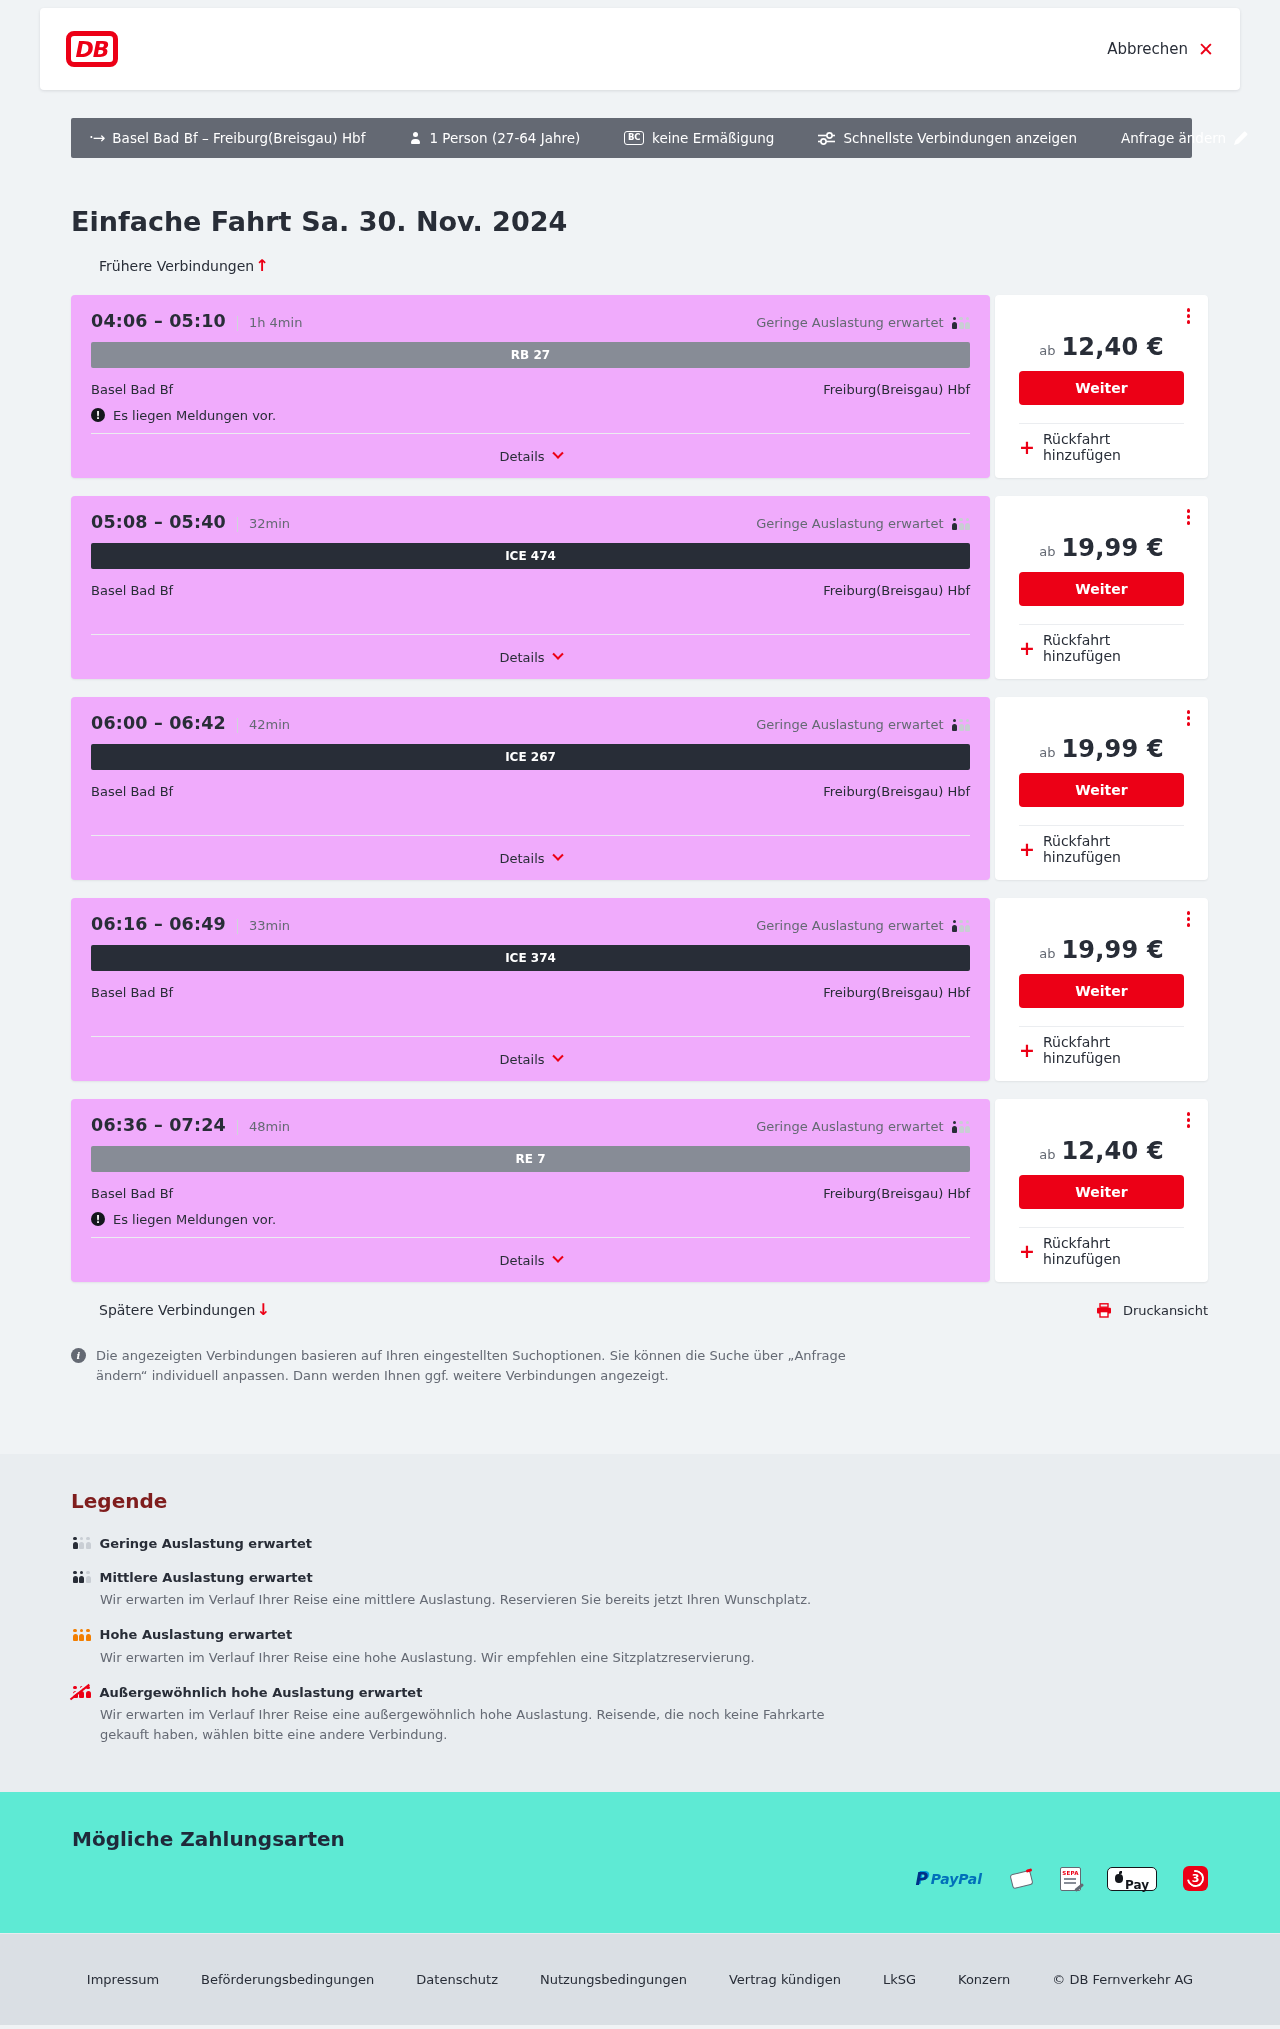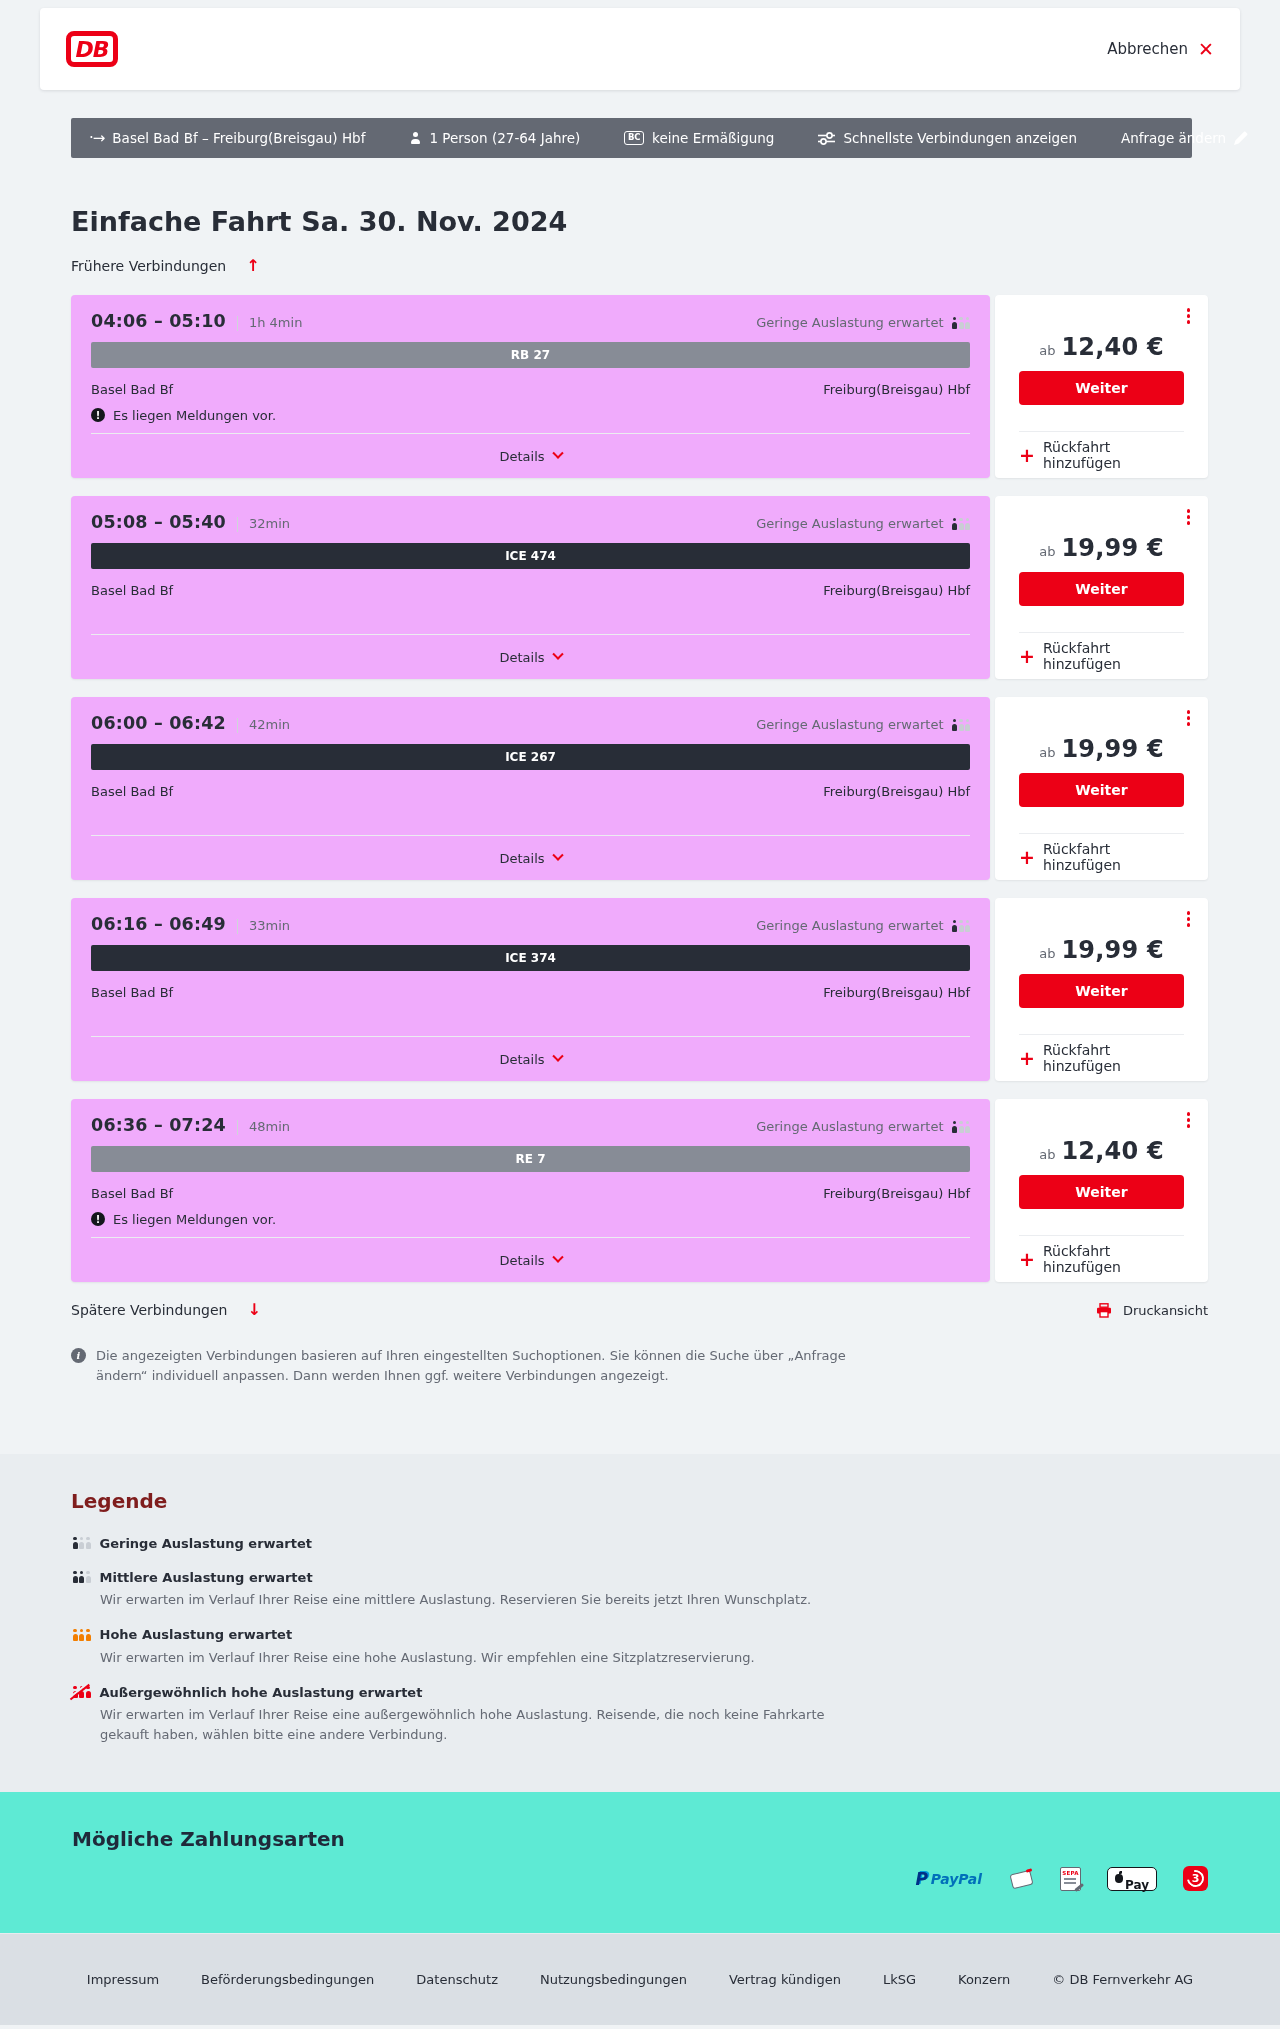--- a/index.html
+++ b/index.html
@@ -54,21 +54,21 @@
     padding:1px 2.5px; line-height:1.1;
   }
   .person-ico { width:12px; height:12px; position:relative; display:inline-block; }
   .person-ico::before { content:''; position:absolute; top:0; left:3.5px; width:5px; height:5px; border-radius:50%; background:#fff; }
   .person-ico::after  { content:''; position:absolute; bottom:0; left:1.5px; width:9px; height:5.5px; border-radius:4px 4px 1px 1px; background:#fff; }
 
   
   main { padding:0 72px 0 71px; }
   .heading { margin-top:46px; height:36px; line-height:36px; font-size:27px; }
   .heading .bold { font-weight:800; margin-right:10px; }
-  .link-row { display:flex; align-items:center; gap:20px; font-size:14px; cursor:pointer; }
+  .link-row { display:flex; align-items:center; gap:1px; font-size:14px; cursor:pointer;margin-left:28px; }
   .earlier { margin-top:16px; height:20px; }
   .later-wrap { margin-top:4px; height:20px; display:flex; justify-content:space-between; align-items:center; }
   .red-arrow { color:#ec0016; font-size:16px; font-weight:bold; line-height:1; }
   .print-link { display:flex; align-items:center; gap:11px; font-size:13px; cursor:pointer; }
 
   
   .cards { margin-top:19px; }
   .card { display:flex; gap:5px; height:183px; margin-bottom:18px; }
   .card-main {
     flex:1; background:#f0abfc; border-radius:4px; box-shadow:0 1px 2px rgba(40,45,55,.08);
@@ -109,21 +109,21 @@
   .details-row {
     margin-top:auto; height:45px; border-top:1px solid #ebedf0;
     display:flex; align-items:center; justify-content:center; gap:9px; font-size:13px; cursor:pointer;
   }
   .chev-down {
     width:8px; height:8px; border-right:2px solid #ec0016; border-bottom:2px solid #ec0016;
     transform:rotate(45deg) translate(-2px,-2px);
   }
   .card-price {
     width:213px; background:#fff; border-radius:4px; box-shadow:0 1px 2px rgba(40,45,55,.08);
-    position:relative; padding:14px 24px 0; display:flex; flex-direction:column;
+    position:relative; padding:14px 24px 8px; display:flex; flex-direction:column;
   }
   .kebab { position:absolute; top:10px; right:15px; display:flex; flex-direction:column; gap:2.5px; cursor:pointer; padding:3px; }
   .kebab i { width:3.5px; height:3.5px; border-radius:50%; background:#ec0016; }
   .price-row { margin-top:24px; height:30px; display:flex; align-items:baseline; justify-content:center; gap:6px; }
   .price-prefix { font-size:13px; color:#646973; }
   .price-value { font-size:24px; font-weight:800; letter-spacing:.2px; }
   .weiter-btn {
     margin-top:8px; height:34px; background:#ec0016; border:none; border-radius:4px;
     color:#fff; font-size:14px; font-weight:bold; cursor:pointer; width:100%;
     font-family:inherit;

